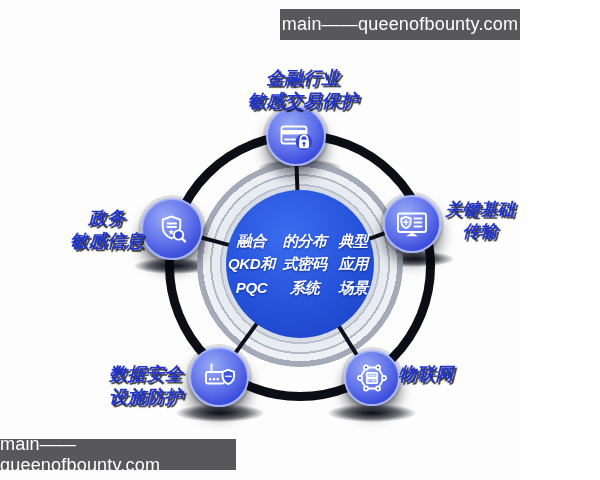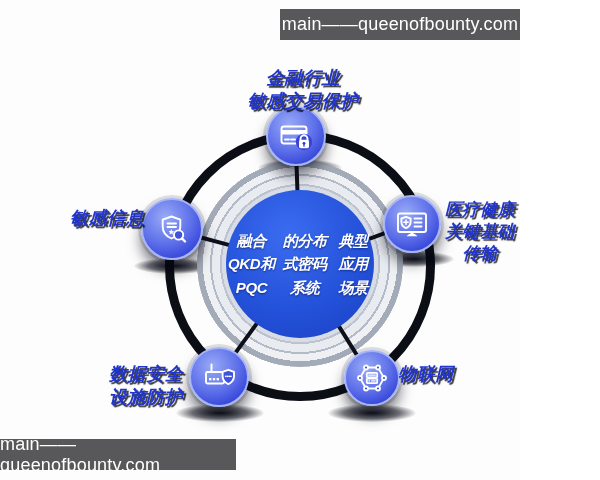--- a/index.html
+++ b/index.html
@@ -177,24 +177,24 @@
         <path d="M17.6 20.9 h3.6" stroke-width="1.3"></path>
       </svg>
     </span>
   </div>
 
   <div class="label" style="left:218px;top:67px;width:170px;">
     <span>金融行业</span>
     <span>敏感交易保护</span>
   </div>
   <div class="label" style="left:57px;top:207px;width:100px;">
+    <span>政务</span>
     <span>敏感信息</span>
   </div>
   <div class="label small" style="left:430px;top:199px;width:100px;">
-    <span>医疗健康</span>
     <span>关键基础</span>
     <span>传输</span>
   </div>
   <div class="label" style="left:98px;top:363px;width:96px;">
     <span>数据安全</span>
     <span>设施防护</span>
   </div>
   <div class="label" style="left:384px;top:363px;width:84px;">
     <span>物联网</span>
   </div>

